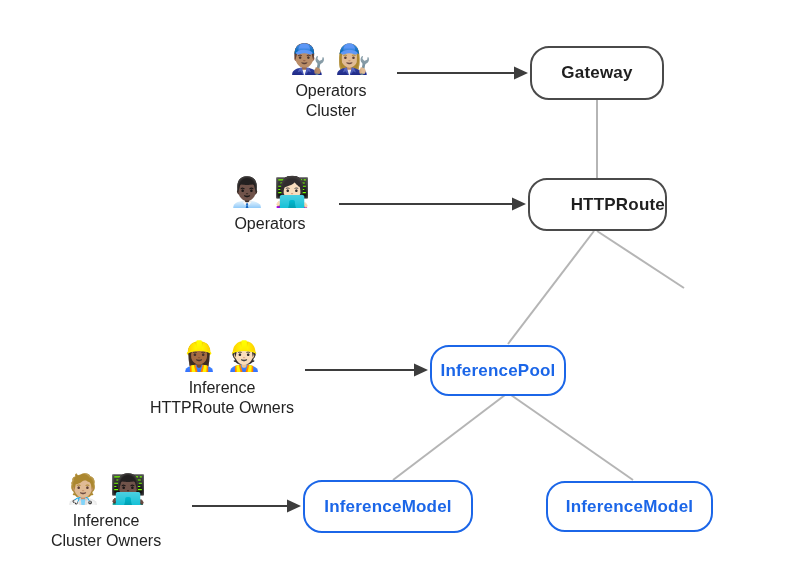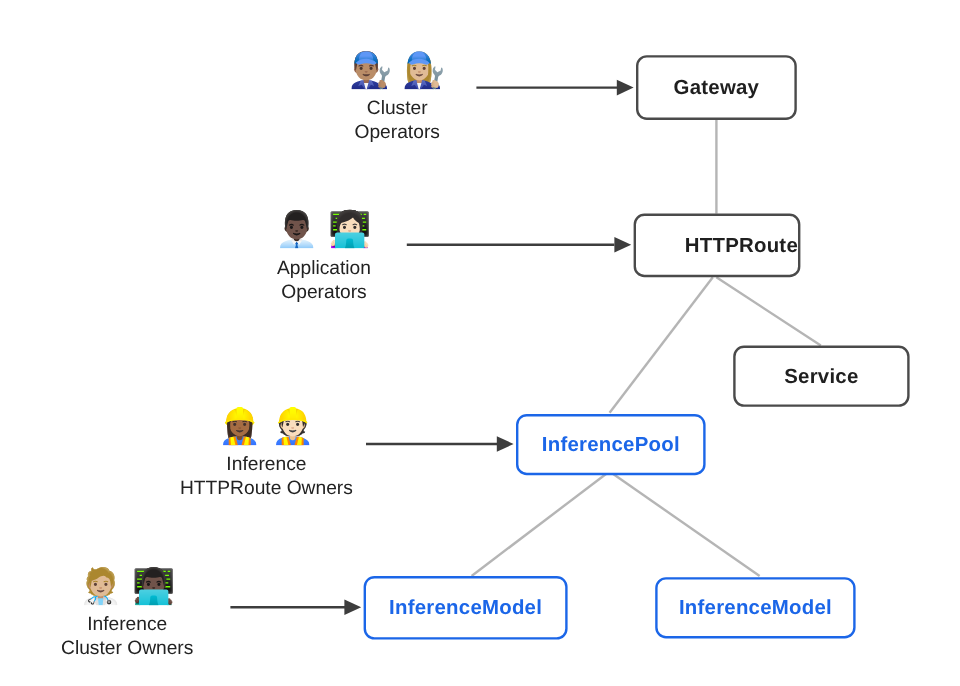--- a/index.html
+++ b/index.html
@@ -1,21 +1,21 @@
 <!DOCTYPE html>
 <html><head>
 <meta charset="utf-8">
 <style>
   html,body{margin:0;padding:0;background:#ffffff;}
   body{font-family:"Liberation Sans",sans-serif;}
   .canvas{position:relative;width:800px;height:572px;background:#ffffff;overflow:hidden;}
   svg.connectors{position:absolute;left:0;top:0;width:800px;height:572px;}
   .node{
     position:absolute;display:flex;align-items:center;justify-content:center;
-    background:#ffffff;border:2px solid #4a4a4a;border-radius:9px;
+    background:#ffffff;border:2px solid #4a4a4a;border-radius:19px;
     font-weight:bold;font-size:17px;color:#1f1f1f;box-sizing:border-box;
     letter-spacing:.2px;
   }
   .node.blue{border-color:#1b66e8;color:#1b66e8;}
   .persona{position:absolute;width:190px;text-align:center;}
   .persona .emojis{font-size:29px;line-height:42px;height:42px;white-space:nowrap;}
   .persona .plabel{margin-top:1px;font-size:16px;line-height:20px;color:#222222;}
 </style>
 </head>
 <body>
@@ -44,29 +44,28 @@
     </g>
     <g>
       <line x1="192" y1="506" x2="289" y2="506" stroke="#3d3d3d" stroke-width="2"></line>
       <polygon points="301,506 287,499.5 287,512.5" fill="#3d3d3d"></polygon>
     </g>
   </svg>
 
   <div class="persona" style="left:236px;top:38px;">
     <div class="emojis">👨🏽‍🔧 👩🏼‍🔧</div>
     <div class="plabel">
+      <div>Operators</div>
       <div>Cluster</div>
-      <div>Operators</div>
     </div>
   </div>
 
   <div class="persona" style="left:175px;top:171px;">
     <div class="emojis">👨🏿‍💼 👩🏻‍💻</div>
     <div class="plabel">
-      <div>Application</div>
       <div>Operators</div>
     </div>
   </div>
 
   <div class="persona" style="left:127px;top:335px;">
     <div class="emojis">👷🏾‍♀️ 👷🏻</div>
     <div class="plabel">
       <div>Inference</div>
       <div>HTTPRoute Owners</div>
     </div>
@@ -81,25 +80,22 @@
   </div>
 
   <div class="node dark" style="left:530px;top:46px;width:134px;height:54px;">
     <span>Gateway</span>
   </div>
 
   <div class="node dark" style="left:528px;top:178px;width:139px;height:53px;justify-content:flex-end;">
     <span>HTTPRoute</span>
   </div>
 
-  <div class="node dark" style="left:611px;top:288px;width:147px;height:51px;">
-    <span>Service</span>
-  </div>
 
-  <div class="node blue" style="left:430px;top:345px;width:158px;height:51px;">
+  <div class="node blue" style="left:430px;top:345px;width:136px;height:51px;">
     <span>InferencePool</span>
   </div>
 
   <div class="node blue" style="left:303px;top:480px;width:170px;height:53px;">
     <span>InferenceModel</span>
   </div>
 
   <div class="node blue" style="left:546px;top:481px;width:167px;height:51px;">
     <span>InferenceModel</span>
   </div>

